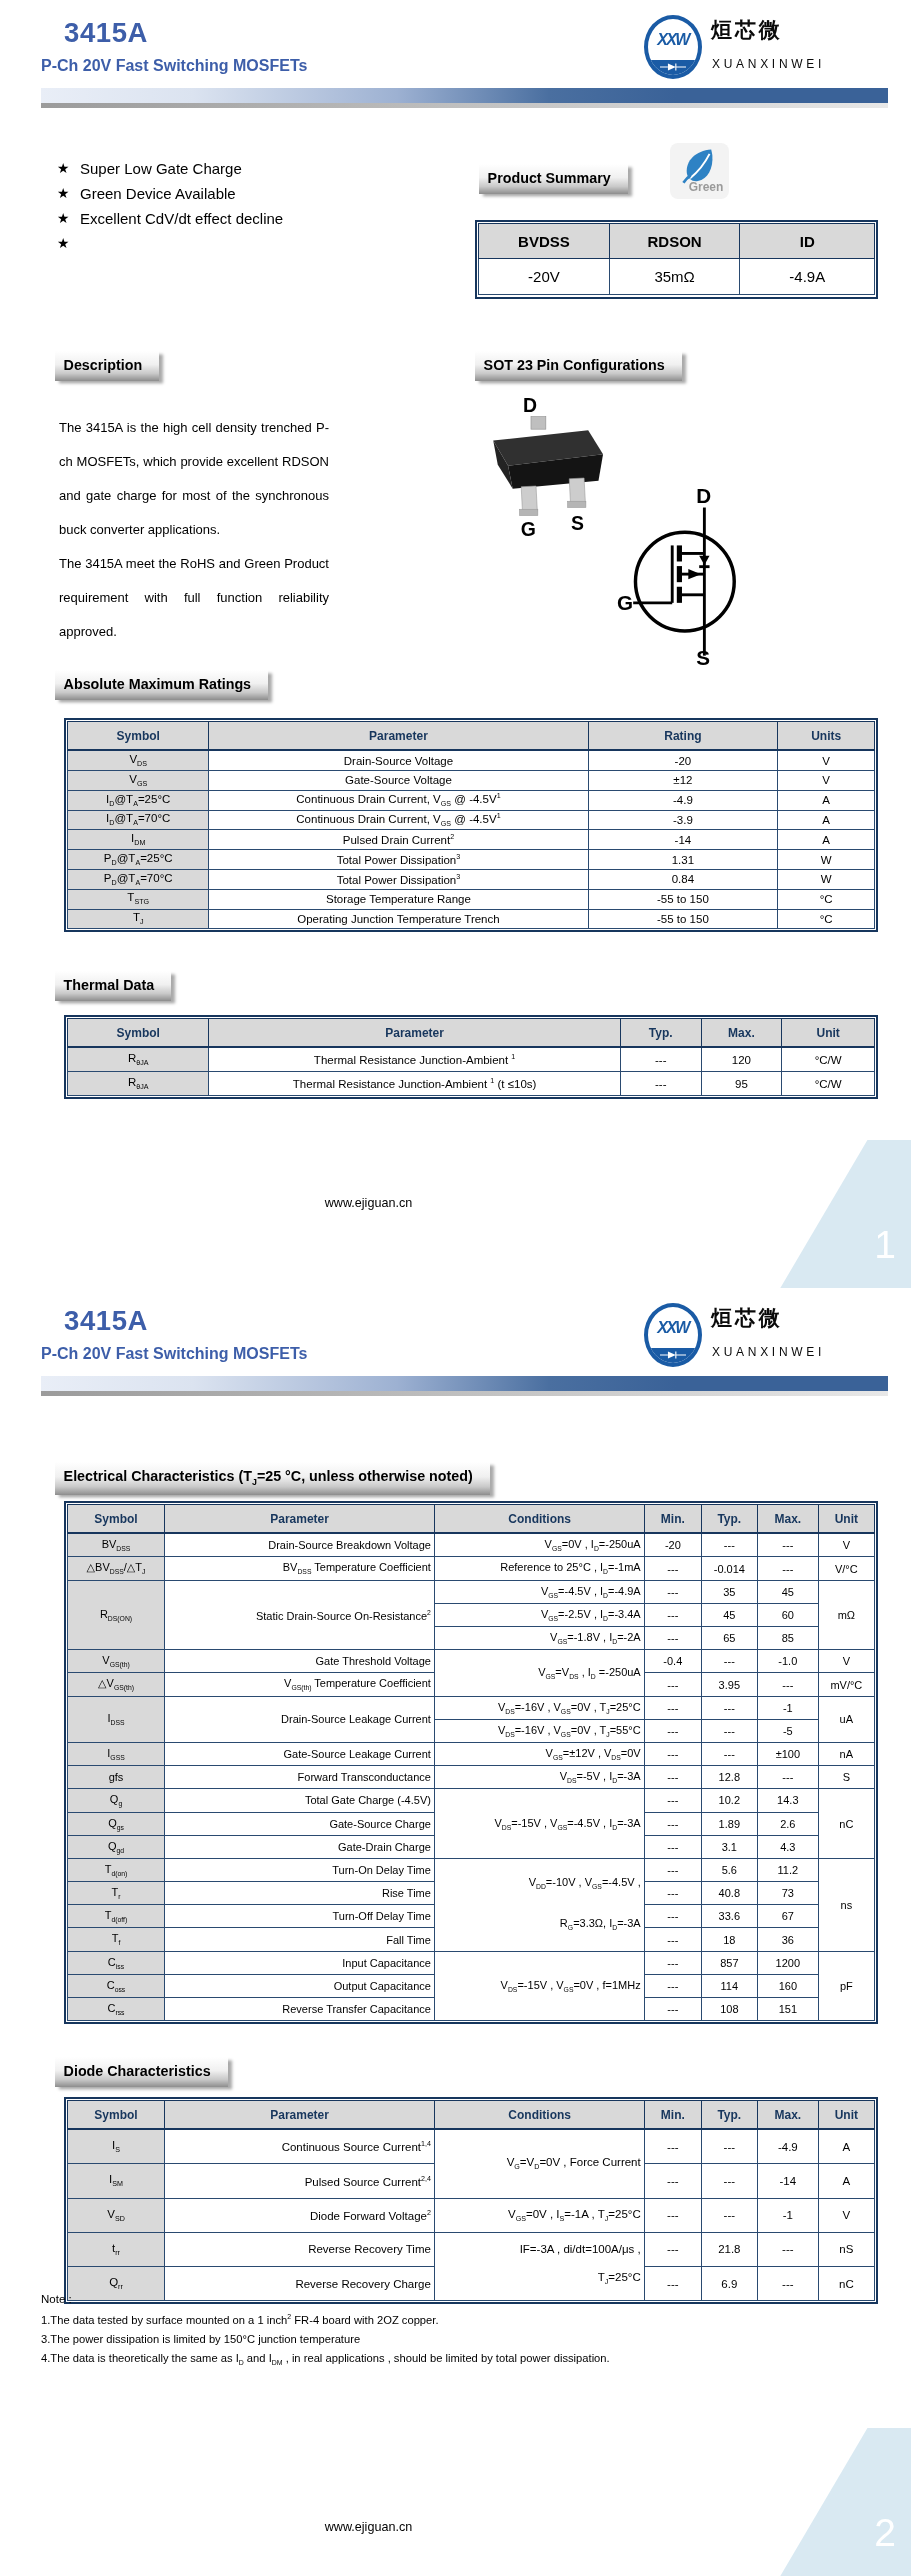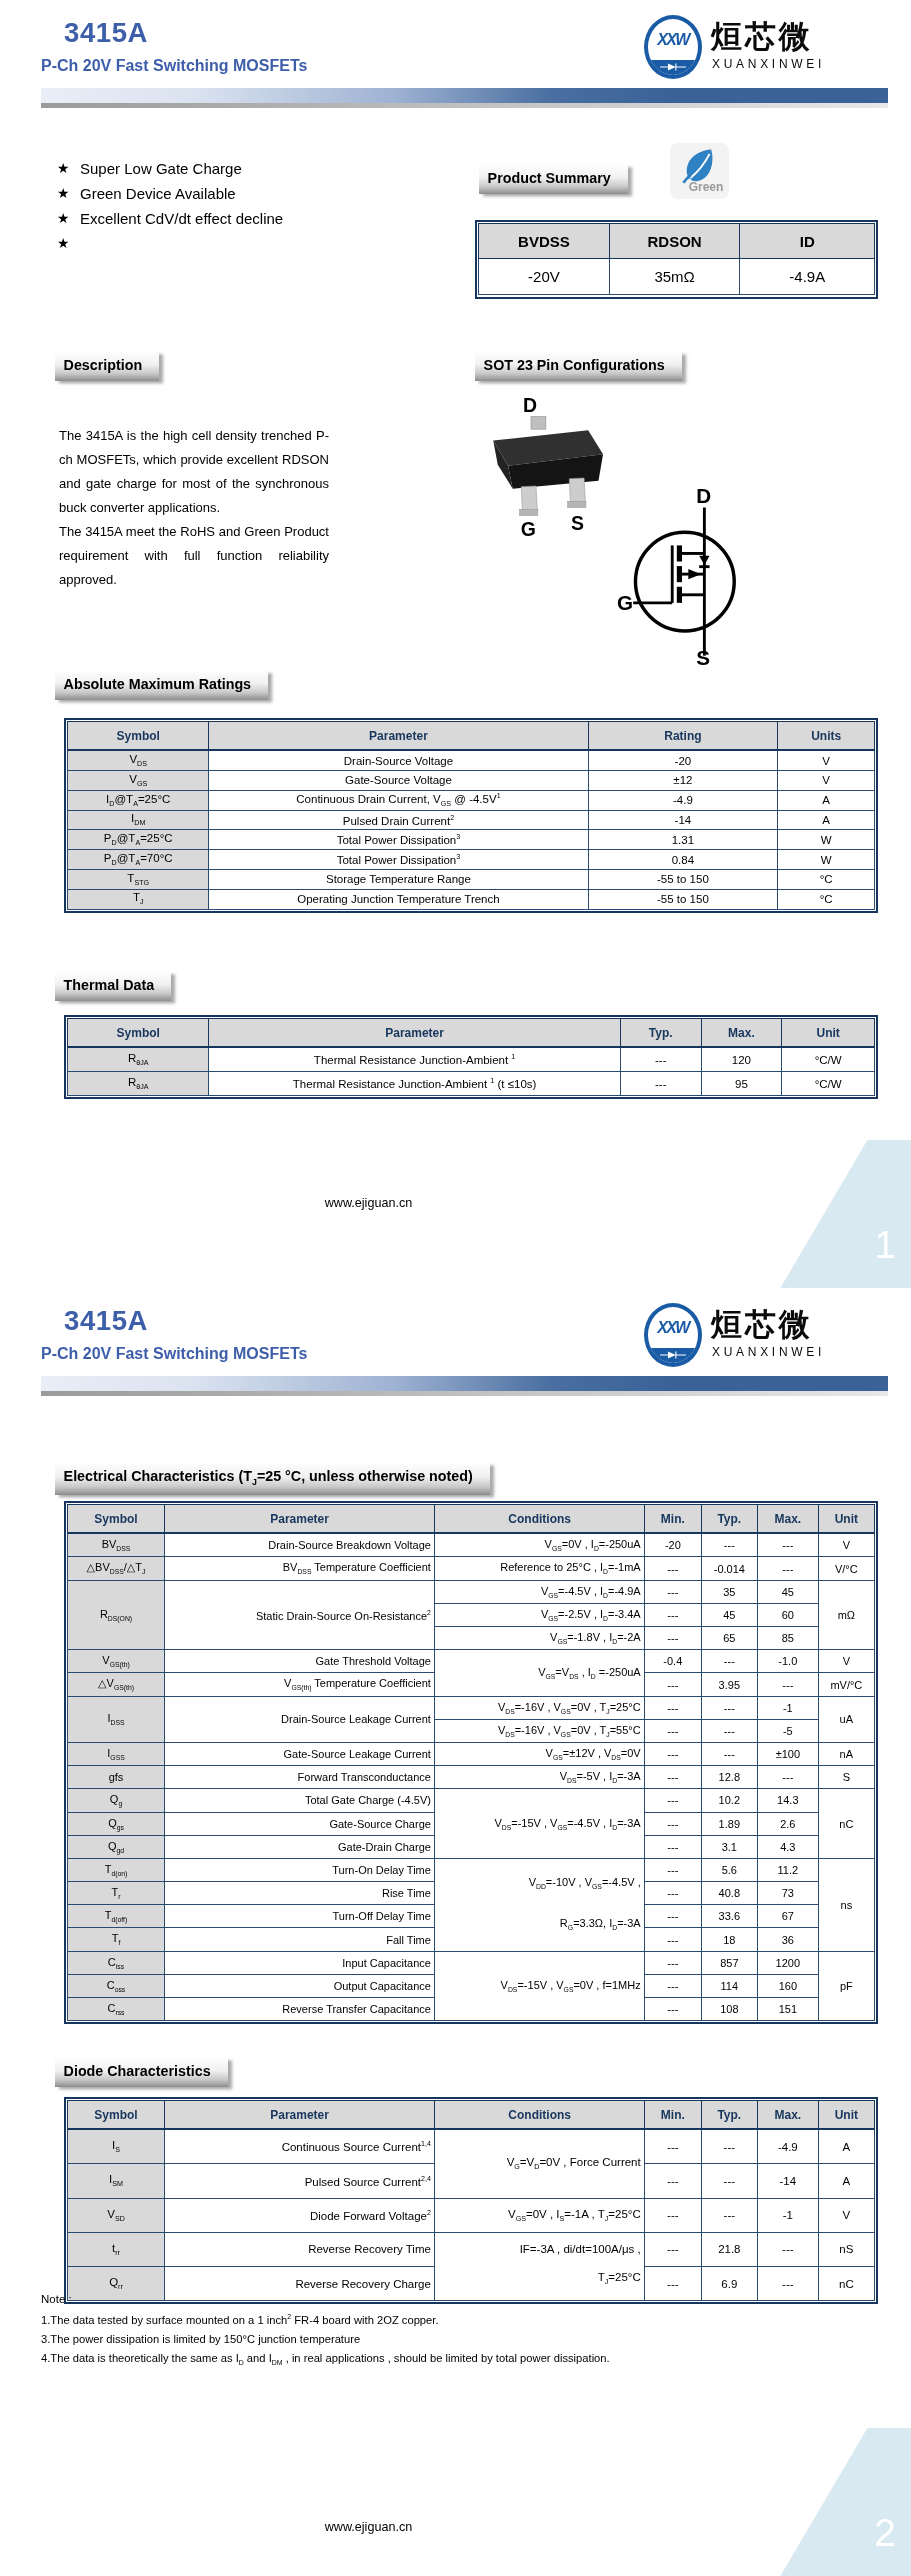--- a/index.html
+++ b/index.html
@@ -6,21 +6,21 @@
   body{width:911px;font-family:"Liberation Sans",sans-serif;color:#000;}
   .page{position:relative;width:911px;height:1288px;background:#fff;overflow:hidden;}
 
   
   .title{position:absolute;left:64px;top:17px;font-size:27.5px;font-weight:bold;color:#3d5ea9;letter-spacing:0.6px;}
   .subtitle{position:absolute;left:41px;top:57px;font-size:16px;font-weight:bold;color:#3d5ea9;}
   .logo{position:absolute;left:644px;top:11.5px;width:241px;height:75px;}
   .logo-circle{position:absolute;left:0;top:3.4px;width:50px;height:56px;border:4.6px solid #1a5ba5;border-radius:50%;overflow:hidden;background:#fff;}
   .logo-xxw{margin-top:12.6px;text-align:center;font-style:italic;font-weight:bold;font-size:16px;color:#1a5ba5;letter-spacing:-1.7px;}
   .logo-band{position:absolute;left:0;right:0;bottom:0;height:15px;background:#1a5ba5;display:flex;align-items:center;justify-content:center;}
-  .logo-cn{position:absolute;left:67px;top:4.6px;font-size:31px;font-weight:bold;color:#0a0a0a;letter-spacing:2.9px;white-space:nowrap;}
+  .logo-cn{position:absolute;left:67px;top:4.6px;font-size:21px;font-weight:bold;color:#0a0a0a;letter-spacing:2.9px;white-space:nowrap;}
   .logo-en{position:absolute;left:68px;top:45px;font-size:12px;color:#0a0a0a;letter-spacing:3.7px;white-space:nowrap;}
   .bar-blue{position:absolute;left:41px;top:88px;width:847px;height:15px;
     background:linear-gradient(90deg,#e9eef7 0%,#dbe3f0 18%,#9db1d2 42%,#4a6fa0 60%,#3a6298 75%,#3a6298 100%);}
   .bar-gray{position:absolute;left:41px;top:103px;width:847px;height:5.2px;
     background:linear-gradient(90deg,#9b9b9b 0%,#bcbcbc 45%,#e8e8e8 100%);}
 
   
   .sec-label{position:absolute;font-weight:bold;font-size:14.3px;color:#000;padding:6.3px 17px 7.5px 8.6px;
     background:linear-gradient(180deg,#ffffff 0%,#f0f0f0 45%,#c9c9c9 75%,#8d8d8d 100%);
     box-shadow:4px 3.4px 2.9px #a8a8a8;white-space:nowrap;}
@@ -48,21 +48,21 @@
   .ml2{line-height:27.5px;}
   sub{font-size:62%;} sup{font-size:62%;}
 
   .sum .dtable th{color:#000;font-size:15px;height:32px;border-bottom:1.7px solid #17365d;}
   .sum .dtable td{font-size:15px;height:33px;border-top:1.1px solid #444;}
   .amr .dtable td{height:16.6px;}
   .ec .dtable td{height:20px;font-size:11px;}
   .dio .dtable td{height:31px;}
 
   
-  .desc-text{position:absolute;left:59px;top:424px;width:270px;font-size:13px;line-height:24px;text-align:justify;}
+  .desc-text{position:absolute;left:59px;top:411px;width:270px;font-size:13px;line-height:34px;text-align:justify;}
   .desc-text p{margin:0;}
 
   
   .pkg{position:absolute;left:485px;top:396px;}
   .mos{position:absolute;left:617px;top:488px;}
 
   
   .notes{position:absolute;left:41px;top:1005px;width:746px;}
   .note-title{font-size:11.5px;margin-bottom:2.3px;}
   .note-item{font-size:11.2px;line-height:19px;}
@@ -218,20 +218,26 @@
             <td>±12</td>
             <td>V</td>
           </tr>
           <tr>
             <td class="sym">I<sub>D</sub>@T<sub>A</sub>=25°C</td>
             <td>Continuous Drain Current, V<sub>GS</sub> @ -4.5V<sup>1</sup></td>
             <td>-4.9</td>
             <td>A</td>
           </tr>
           <tr>
+            <td class="sym">I<sub>D</sub>@T<sub>A</sub>=70°C</td>
+            <td>Continuous Drain Current, V<sub>GS</sub> @ -4.5V<sup>1</sup></td>
+            <td>-3.9</td>
+            <td>A</td>
+          </tr>
+          <tr>
             <td class="sym">I<sub>DM</sub></td>
             <td>Pulsed Drain Current<sup>2</sup></td>
             <td>-14</td>
             <td>A</td>
           </tr>
           <tr>
             <td class="sym">P<sub>D</sub>@T<sub>A</sub>=25°C</td>
             <td>Total Power Dissipation<sup>3</sup></td>
             <td>1.31</td>
             <td>W</td>

